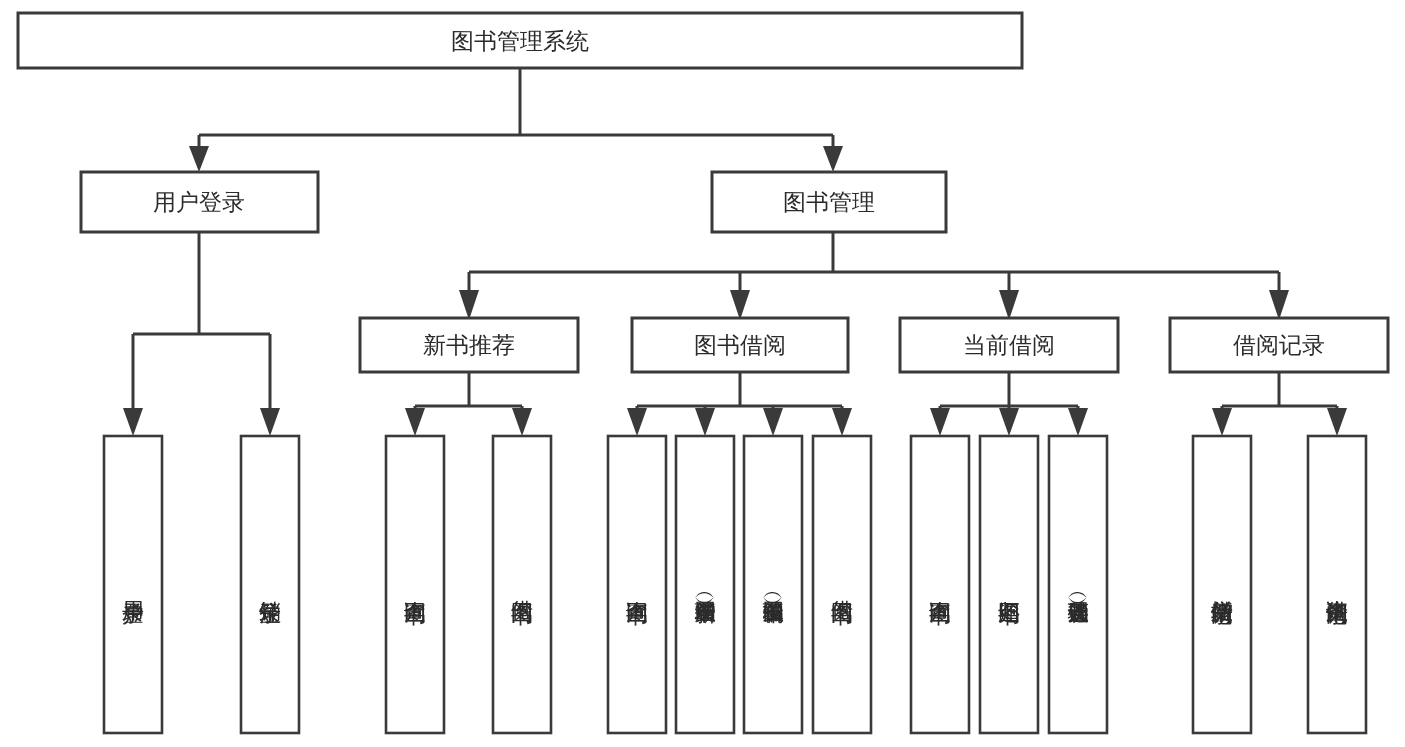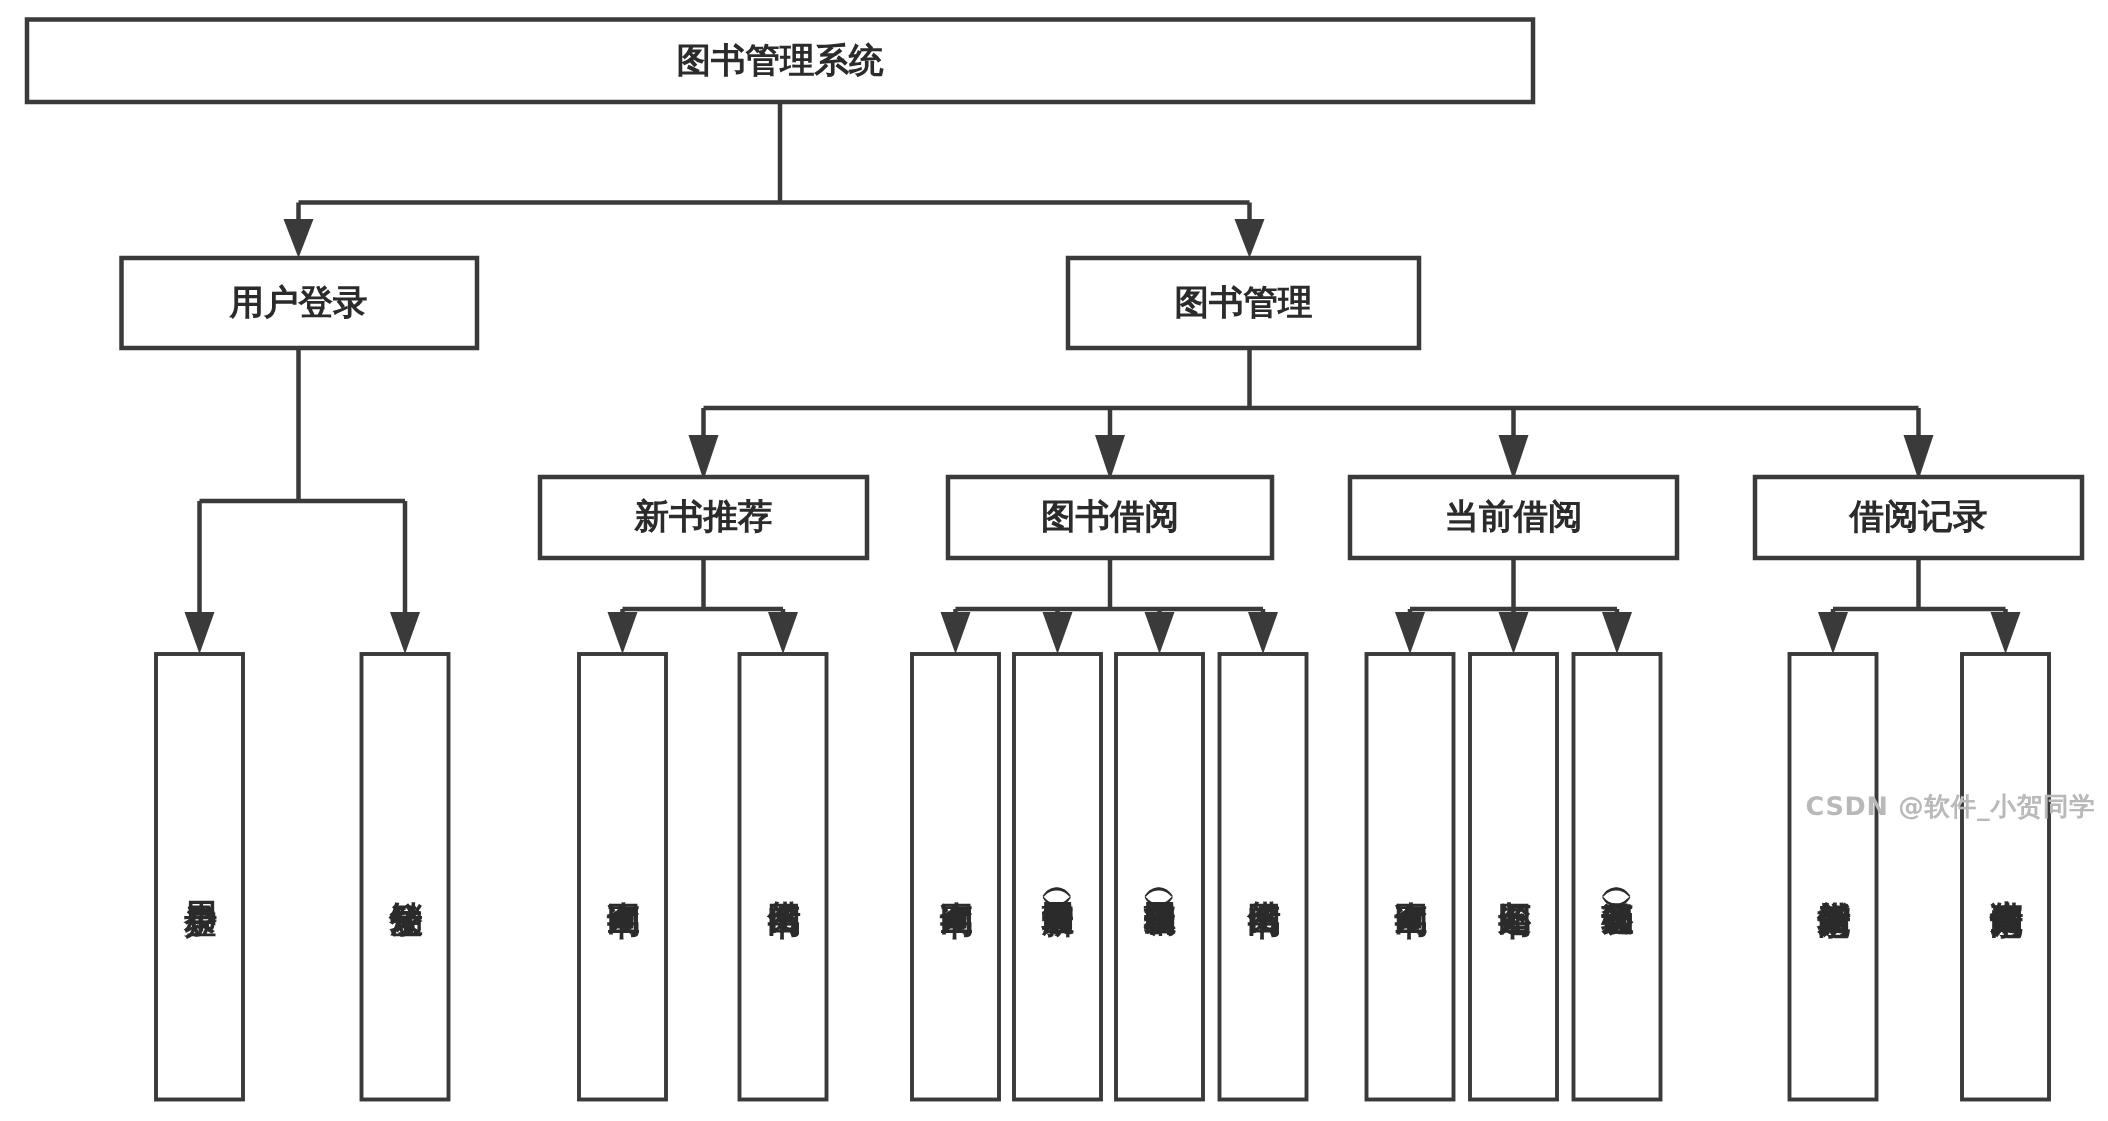--- a/index.html
+++ b/index.html
@@ -13,21 +13,20 @@
     font-family: "DejaVu Sans", "Liberation Sans", sans-serif;
     overflow: hidden;
     position: relative;
   }
   #diagram-root {
     position: absolute;
     left: 0;
     top: 0;
     width: 1405px;
     height: 553px;
-    font-weight: bold;
   }
   svg.flow {
     display: block;
     width: 1405px;
     height: 747px;
   }
   .node-box {
     fill: #ffffff;
     stroke: #3a3a3a;
     stroke-width: 3;
@@ -259,15 +258,14 @@
     <span class="leaf-label tall">确认归还（管理员）</span>
   </div>
 
   <div class="leaf-label-wrap" style="left:1193px; top:436px; width:58px; height:297px;">
     <span class="leaf-label">新增借阅记录</span>
   </div>
   <div class="leaf-label-wrap" style="left:1308px; top:436px; width:58px; height:297px;">
     <span class="leaf-label">查询借阅记录</span>
   </div>
 
-  <div class="watermark">CSDN @软件_小贺同学</div>
 
 </div>
 
 </body></html>

